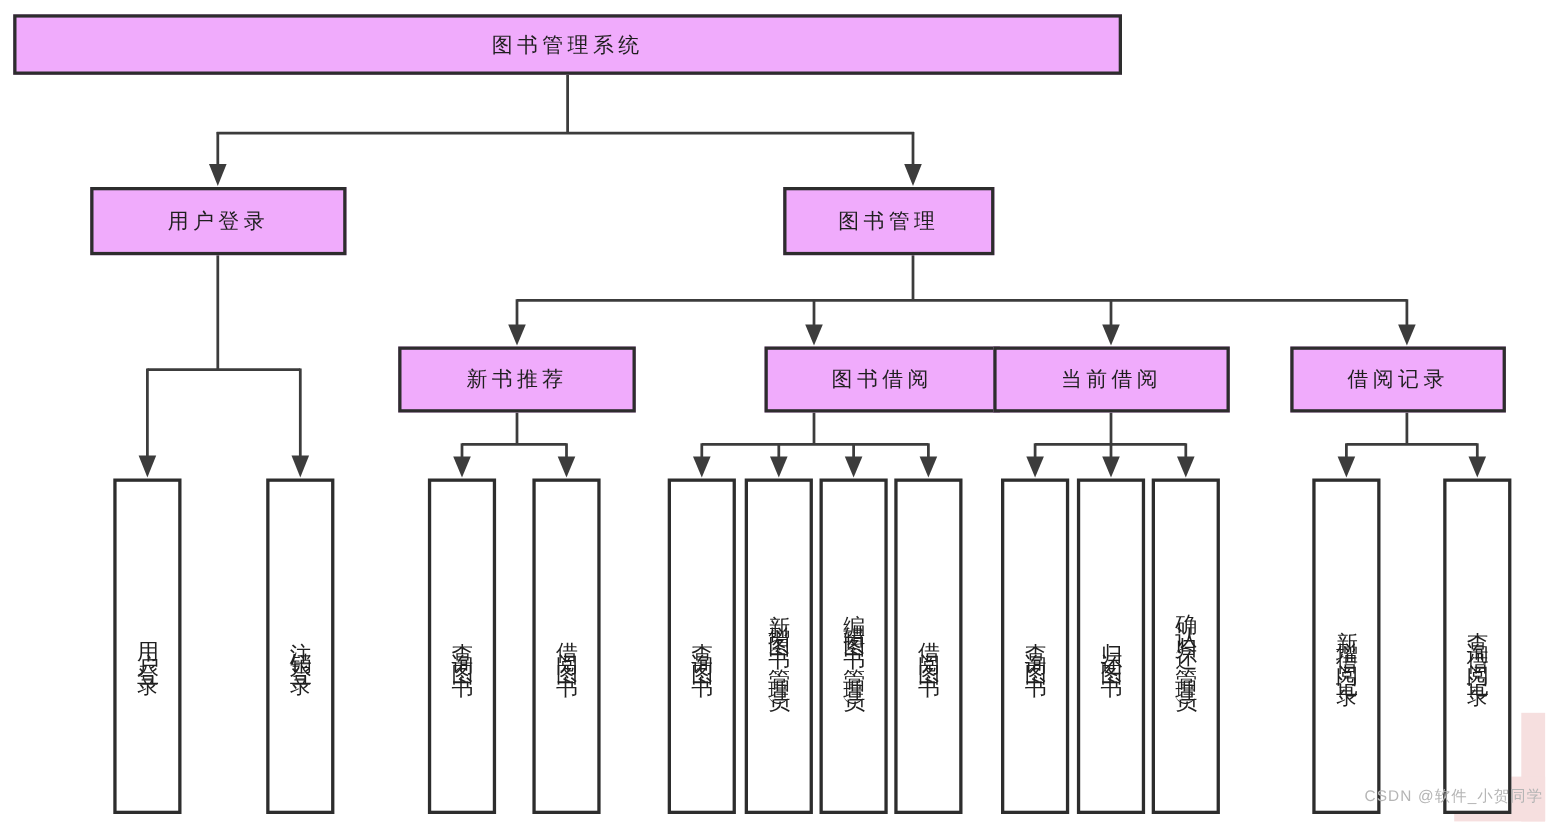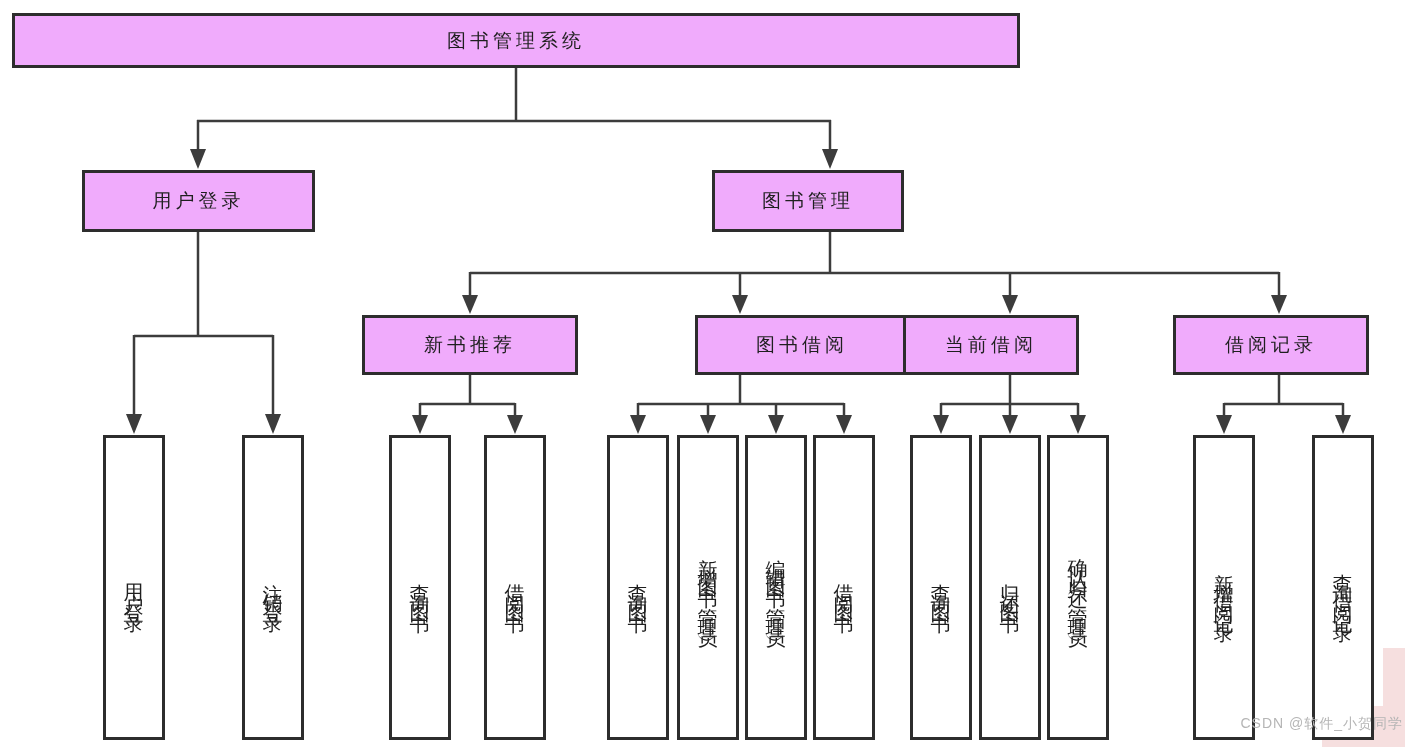--- a/index.html
+++ b/index.html
@@ -127,21 +127,21 @@
     </g>
   </svg>
 
   <div class="hbox root">图书管理系统</div>
 
   <div class="hbox lvl2" style="left:82px;width:233px;">用户登录</div>
   <div class="hbox lvl2" style="left:712px;width:192px;">图书管理</div>
 
   <div class="hbox lvl3" style="left:362px;width:216px;">新书推荐</div>
   <div class="hbox lvl3" style="left:652px;width:214px;margin-left:43px;">图书借阅</div>
-  <div class="hbox lvl3" style="left:903px;width:176px;">当前借阅</div>
+  <div class="hbox lvl3" style="left:903px;width:215px;">当前借阅</div>
   <div class="hbox lvl3" style="left:1173px;width:196px;">借阅记录</div>
 
   <div class="vbox" style="left:103px;">
     <span class="vtext">用户登录</span>
   </div>
   <div class="vbox" style="left:242px;">
     <span class="vtext">注销登录</span>
   </div>
 
   <div class="vbox" style="left:389px;">

